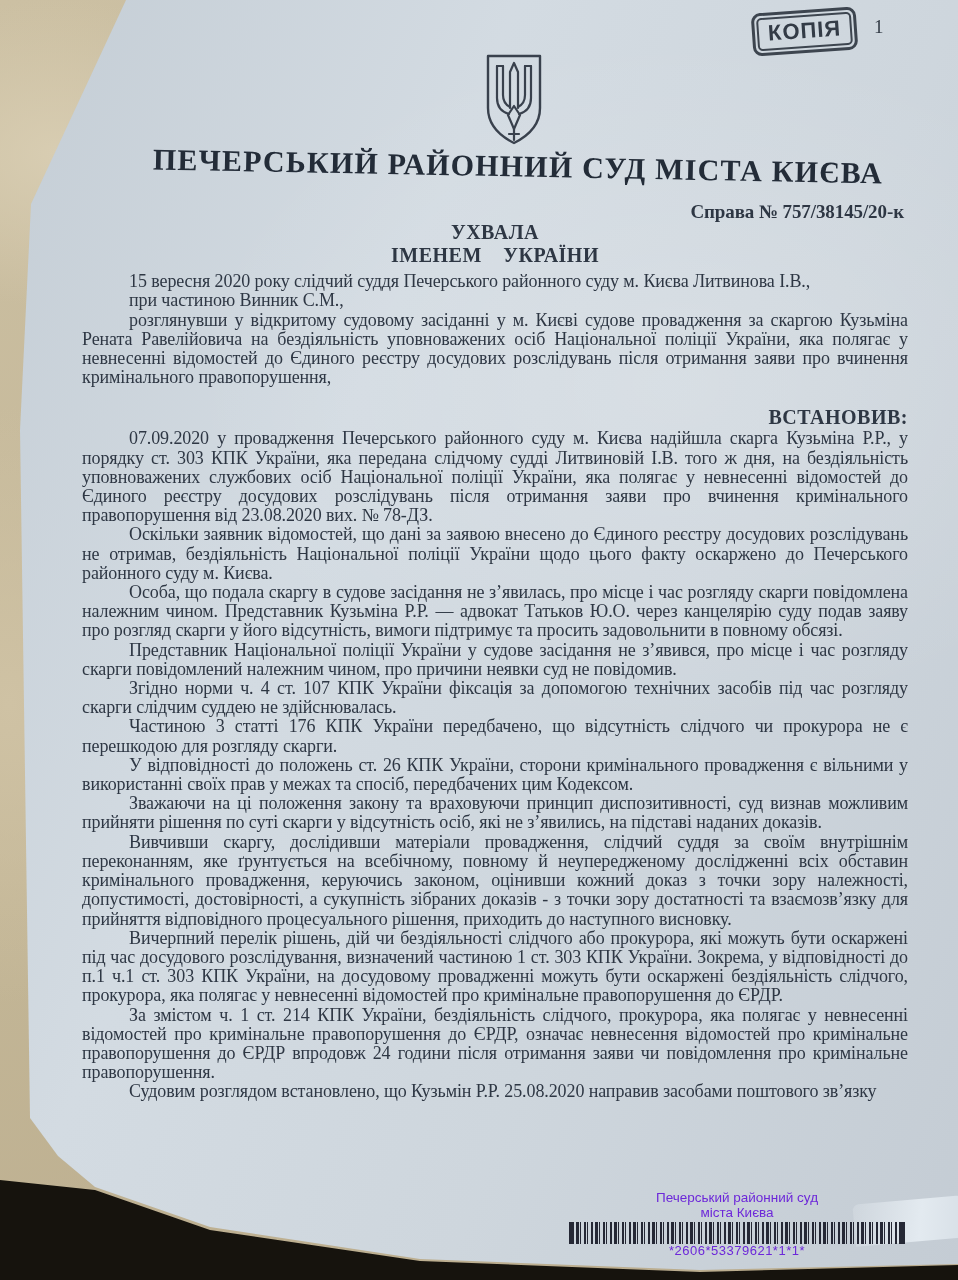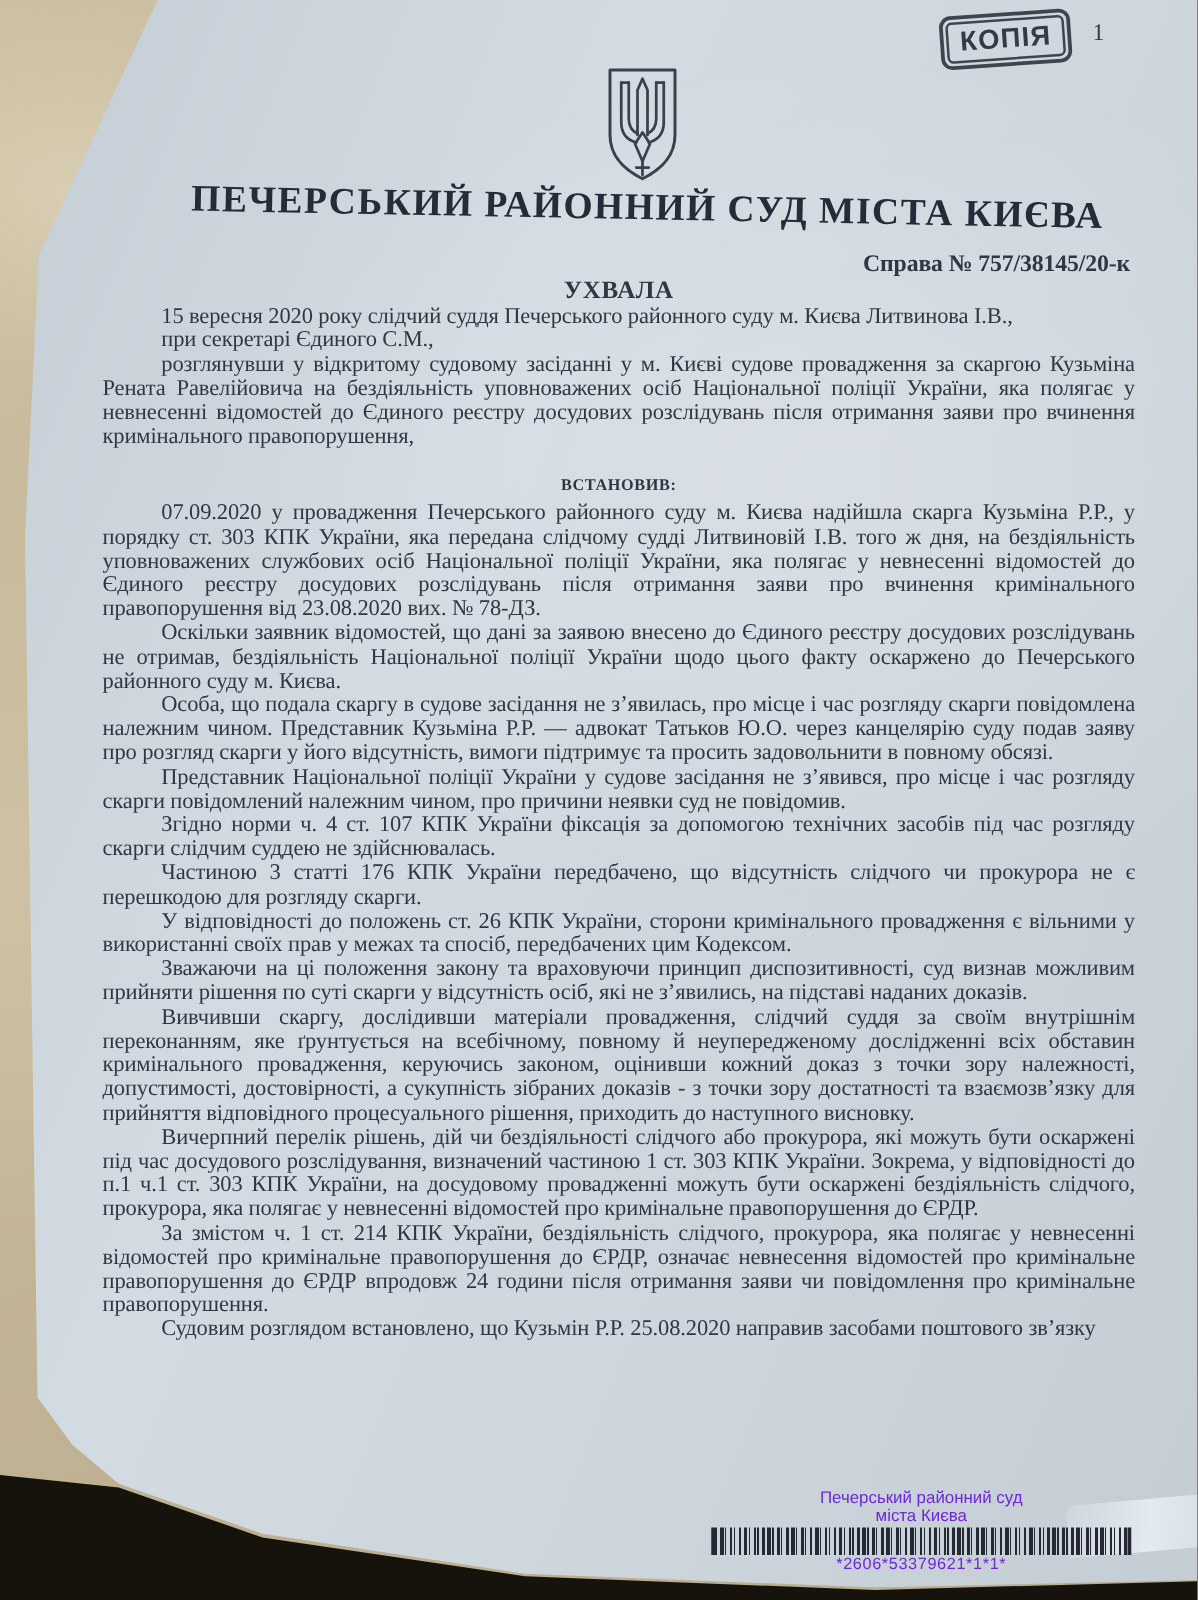--- a/index.html
+++ b/index.html
@@ -55,21 +55,21 @@
   }
   .court-title{
     margin:148px 0 0 0;padding-left:46px;text-align:center;
     font-size:30px;font-weight:bold;letter-spacing:1.2px;line-height:36px;
     color:#232c38;transform:rotate(1.1deg);
   }
   .case-line{margin-top:18px;text-align:right;padding-right:4px;font-size:19px;font-weight:bold;}
   .doc-type{margin-top:0;text-align:center;font-weight:bold;font-size:20px;line-height:22px;letter-spacing:.5px;}
   .in-name{margin:1px 0 6px;text-align:center;font-weight:bold;font-size:20px;line-height:22px;word-spacing:16px;letter-spacing:.5px;}
   .body-p{margin:0;text-align:justify;text-indent:47px;font-family:Liberation Serif, serif;}
-  .section-heading{margin:19px 0 1px;text-align:center;font-weight:bold;font-size:13px;line-height:22px;letter-spacing:.5px;}
+  .section-heading{margin:19px 0 1px;text-align:right;font-weight:bold;font-size:20px;line-height:22px;letter-spacing:.5px;}
   
   .footer{
     position:absolute;left:563px;top:1190px;width:348px;text-align:center;
     font-family:"Liberation Sans","DejaVu Sans",sans-serif;color:#6d28d9;
   }
   .footer-line{font-size:13.5px;line-height:15px;}
   .barcode{
     height:22px;margin:2px 6px 0;
     border-left:3px solid #252835;border-right:3px solid #252835;
     background:repeating-linear-gradient(90deg,
@@ -106,25 +106,26 @@
   <path d="M15 14 H21 M43 14 H49" stroke-width="2.2"></path>
   <path d="M28 56 V20 L32 11 L36 20 V56" stroke-width="2.2"></path>
   <path d="M32 54 L26 63 L32 77 L38 63 Z" stroke-width="2.2"></path>
   <path d="M32 77 V88 M27 82 H37" stroke-width="2.2"></path>
 </svg>
 
 <div class="content">
   <h1 class="court-title">ПЕЧЕРСЬКИЙ РАЙОННИЙ СУД МІСТА КИЄВА</h1>
   <div class="case-line">Справа №  757/38145/20-к</div>
   <div class="doc-type">УХВАЛА</div>
+  <div class="in-name">ІМЕНЕМ УКРАЇНИ</div>
 
   <div>
 
   <p class="body-p">15 вересня 2020 року слідчий суддя Печерського районного суду м. Києва Литвинова І.В.,</p>
-      <p class="body-p">при секретарі Єдиного С.М.,</p>
+      <p class="body-p">при частиною Винник С.М.,</p>
       <p class="body-p">розглянувши у відкритому судовому засіданні у м. Києві судове провадження за скаргою Кузьміна Рената Равелійовича на бездіяльність уповноважених осіб Національної поліції України, яка полягає у невнесенні відомостей до Єдиного реєстру досудових розслідувань після отримання заяви про вчинення кримінального правопорушення,</p>
     </div>
 
   <div class="section-heading">ВСТАНОВИВ:</div>
 
   <div>
 
   <p class="body-p">07.09.2020 у провадження Печерського районного суду м. Києва надійшла скарга Кузьміна Р.Р., у порядку ст. 303 КПК України, яка передана слідчому судді Литвиновій І.В. того ж дня, на бездіяльність уповноважених службових осіб Національної поліції України, яка полягає у невнесенні відомостей до Єдиного реєстру досудових розслідувань після отримання заяви про вчинення кримінального правопорушення від 23.08.2020 вих. № 78-ДЗ.</p>
       <p class="body-p">Оскільки заявник відомостей, що дані за заявою внесено до Єдиного реєстру досудових розслідувань не отримав, бездіяльність Національної поліції України щодо цього факту оскаржено до Печерського районного суду м. Києва.</p>
       <p class="body-p">Особа, що подала скаргу в судове засідання не з’явилась, про місце і час розгляду скарги повідомлена належним чином. Представник Кузьміна Р.Р. — адвокат Татьков Ю.О. через канцелярію суду подав заяву про розгляд скарги у його відсутність, вимоги підтримує та просить задовольнити в повному обсязі.</p>

